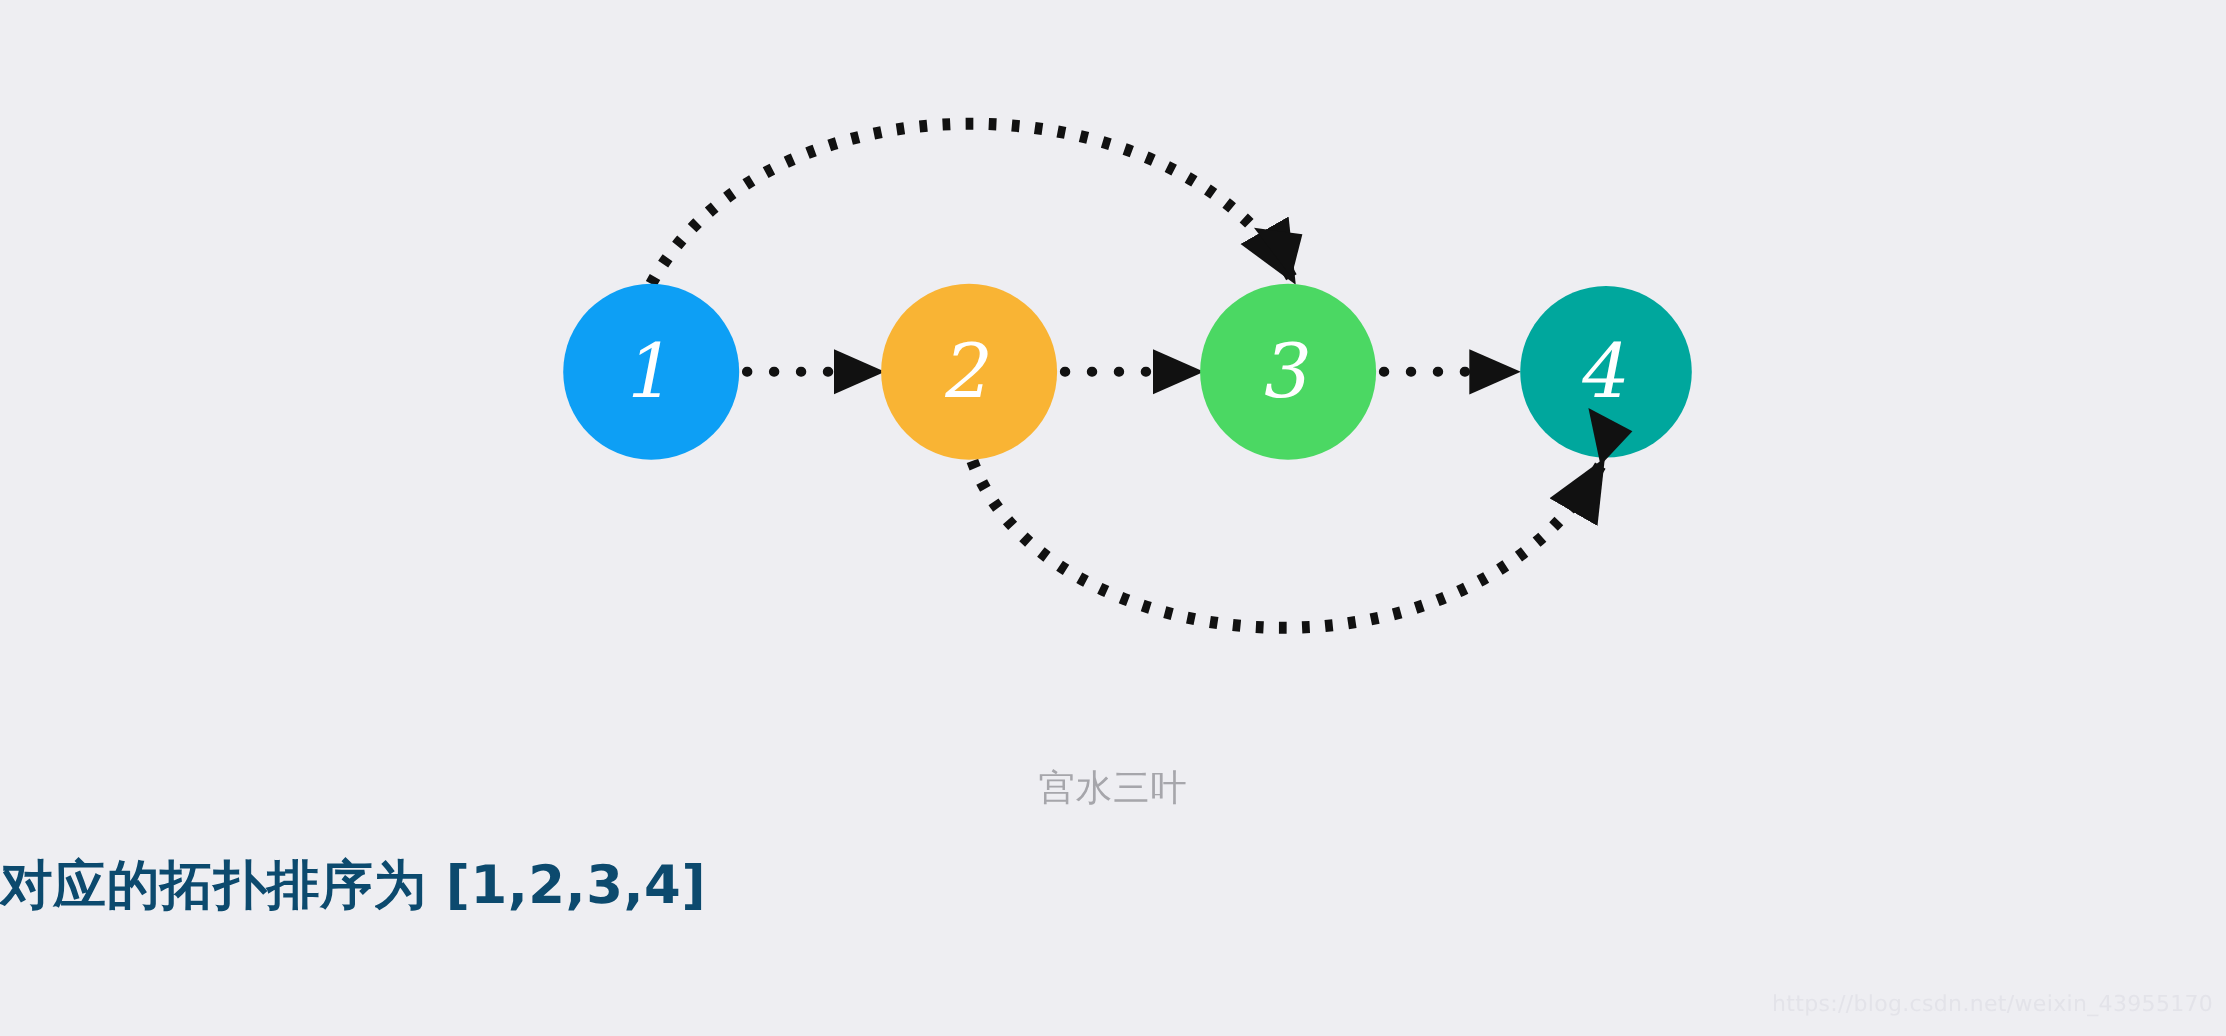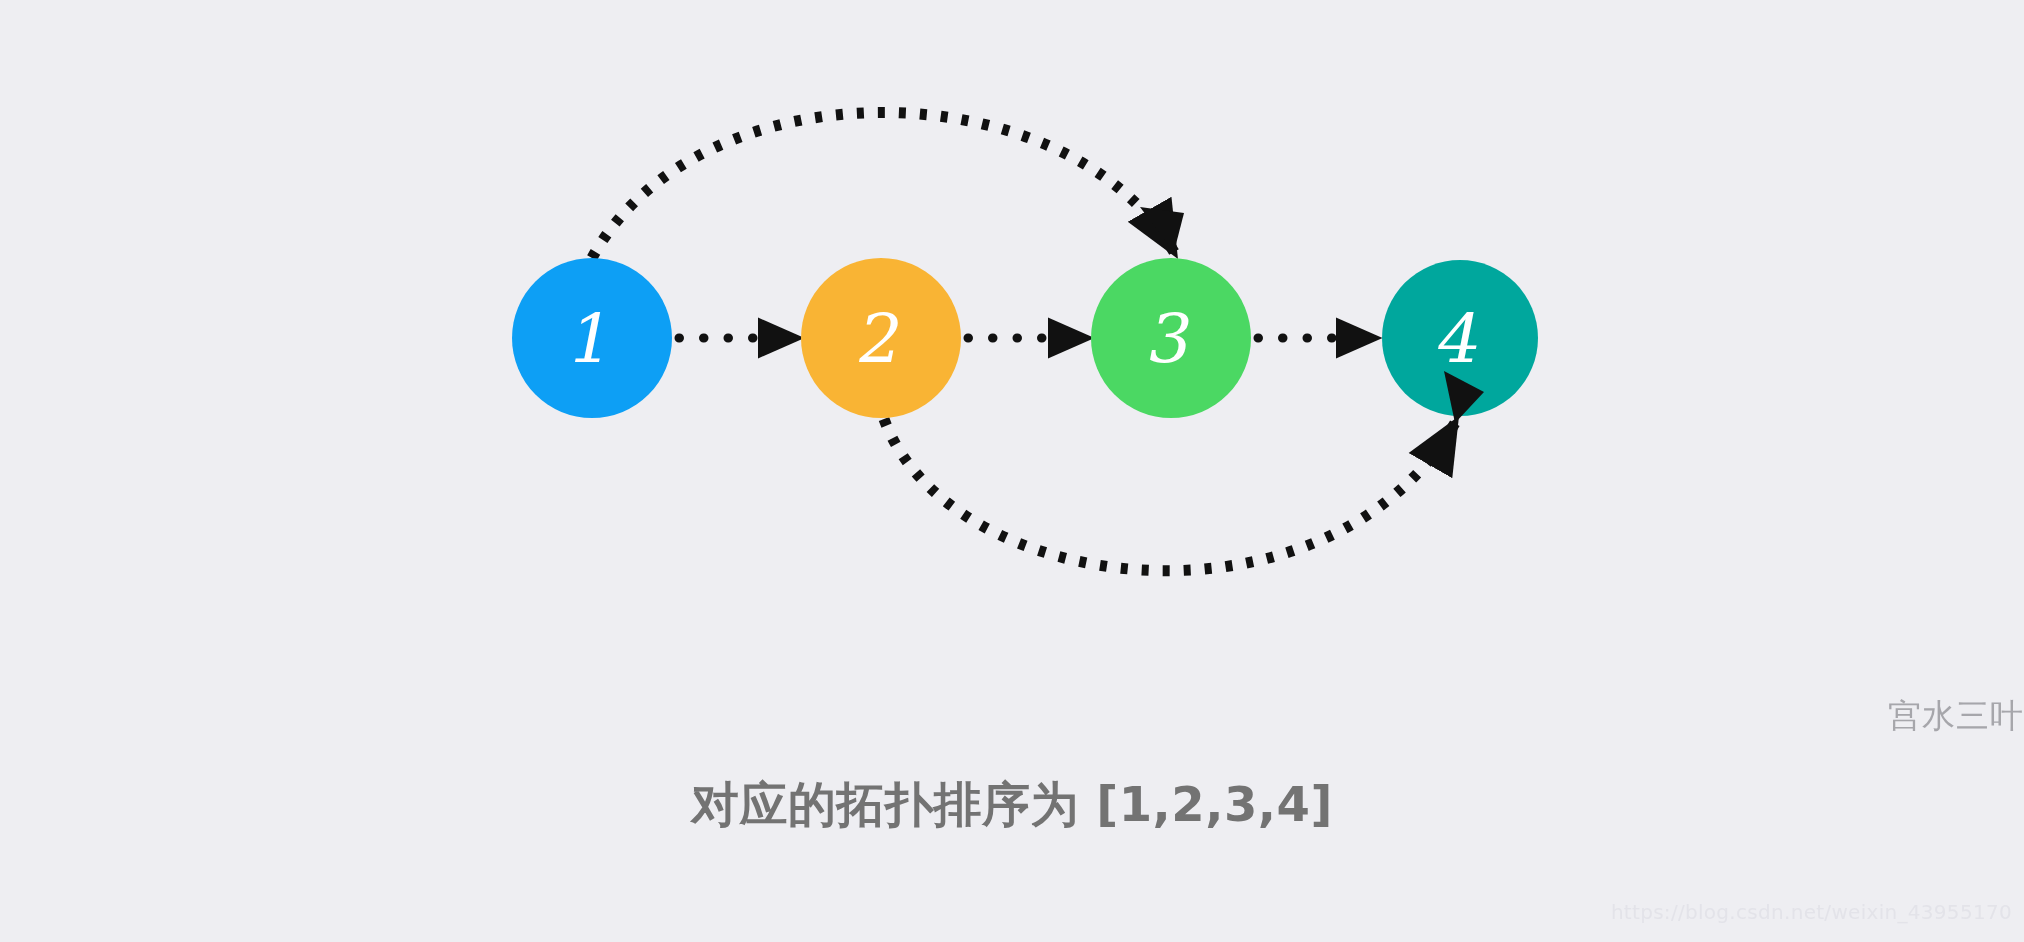--- a/index.html
+++ b/index.html
@@ -33,38 +33,38 @@
     font-family: "DejaVu Serif", "Liberation Serif", serif;
     font-style: italic;
     font-weight: 400;
     fill: #ffffff;
   }
   #signature-text {
     position: absolute;
     left: 0;
     top: 694px;
     width: 2024px;
-    text-align: right;
+    text-align: center;
     font-family: "DejaVu Sans", "Liberation Sans", sans-serif;
     font-size: 33px;
     font-weight: 400;
     color: #a6a6ab;
     letter-spacing: 1px;
     white-space: nowrap;
   }
   #caption-text {
     position: absolute;
     left: 0;
     top: 773px;
     width: 2024px;
-    text-align: center;
+    text-align: left;
     font-family: "DejaVu Sans", "Liberation Sans", sans-serif;
     font-size: 48px;
     font-weight: 700;
-    color: #737373;
+    color: #0c4a6e;
     letter-spacing: 0.5px;
     white-space: nowrap;
   }
   #watermark-text {
     position: absolute;
     right: 12px;
     bottom: 18px;
     font-family: "DejaVu Sans", "Liberation Sans", sans-serif;
     font-size: 20px;
     font-weight: 400;

